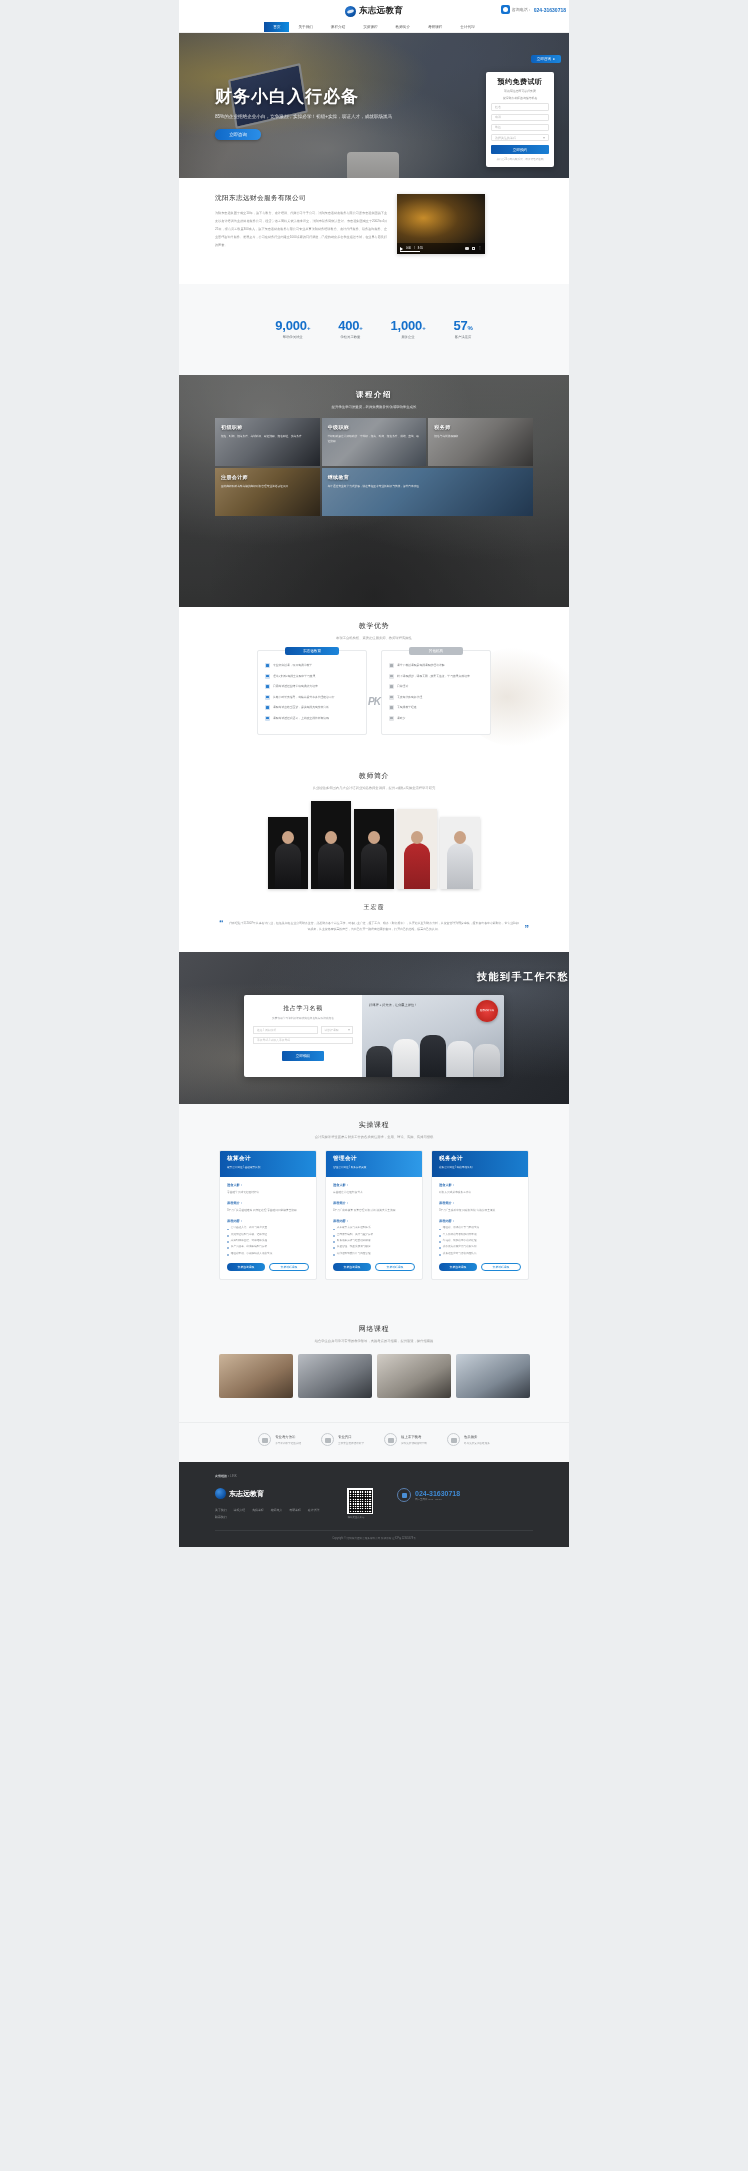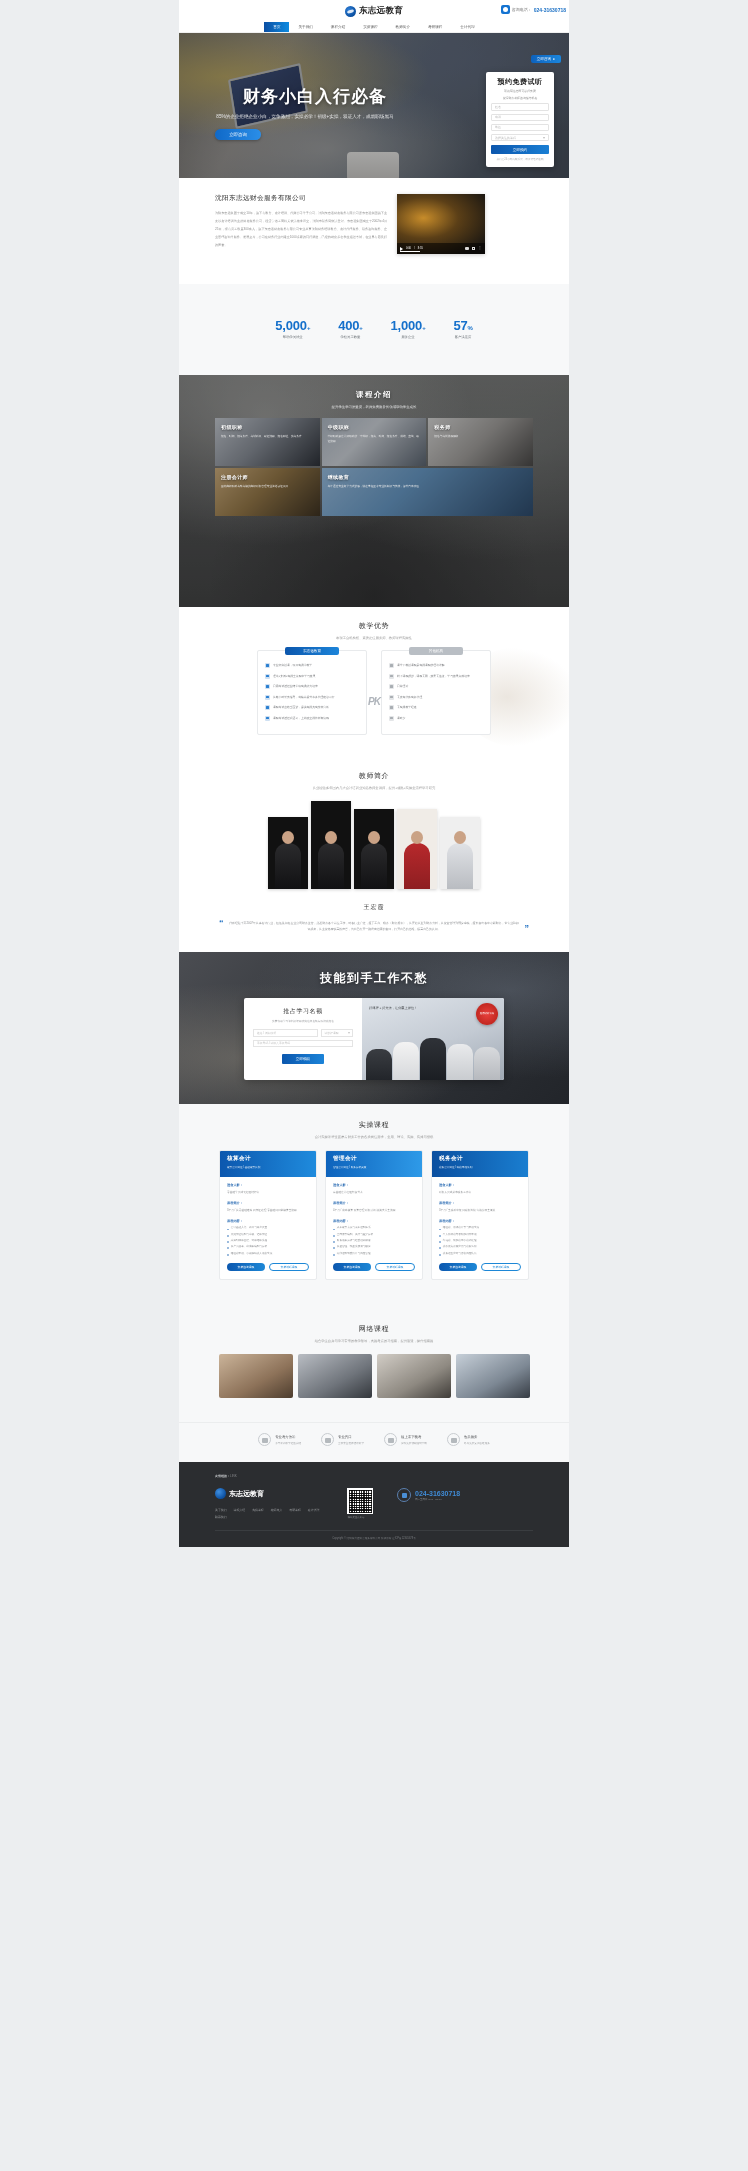--- a/index.html
+++ b/index.html
@@ -40,21 +40,21 @@
   .hero:before{content:"";position:absolute;inset:0;
      background:radial-gradient(ellipse at 12% 30%, rgba(226,192,70,.55) 0%, rgba(120,110,80,0) 42%),
                 radial-gradient(ellipse at 72% 18%, rgba(90,100,120,.7) 0%, rgba(40,46,56,0) 50%),
                 radial-gradient(ellipse at 38% 80%, rgba(200,196,188,.5) 0%, rgba(120,118,112,0) 45%);}
   .hero:after{content:"";position:absolute;inset:0;background:rgba(22,26,32,.32);}
   .hero-laptop{position:absolute;left:52px;top:38px;width:74px;height:50px;
      background:linear-gradient(160deg,#2a3f72,#16234a);transform:rotate(-9deg) skewY(-4deg);
      border:2px solid #b9bcc2;border-radius:2px;opacity:.9;}
   .hero-cup{position:absolute;left:168px;bottom:-14px;width:52px;height:40px;border-radius:4px 4px 16px 16px;
      background:linear-gradient(180deg,#e9e7e2,#bdbab4);}
-  .hero-content{position:absolute;left:36px;top:52px;z-index:4;width:200px;text-align:center;}
+  .hero-content{position:absolute;left:36px;top:52px;z-index:4;width:200px;}
   .hero-title{font-size:17px;font-weight:bold;color:#fff;letter-spacing:1px;
      text-shadow:0 1px 4px rgba(0,0,0,.55);font-family:"Liberation Serif","DejaVu Serif",serif;}
   .hero-sub{font-size:4.6px;color:#e8e9ea;line-height:1.85;margin-top:5px;width:180px;}
   .hero-btn{margin-top:8px;width:46px;height:11px;border-radius:6px;
      background:linear-gradient(90deg,#1069c8,#2a8ee8);color:#fff;font-size:4.4px;
      display:flex;align-items:center;justify-content:center;box-shadow:0 1px 3px rgba(0,0,0,.3);}
 
   
   .hero-form{position:absolute;right:15px;top:39px;width:68px;z-index:5;
      background:#fff;border-radius:2px;box-shadow:0 2px 7px rgba(0,0,0,.28);padding:5px 5px 6px;}
@@ -169,21 +169,21 @@
   .qm{font-size:9px;color:#1e6fc2;font-weight:bold;line-height:.8;flex:0 0 auto;}
   .qm.r{align-self:flex-end;}
   .quote-tx{font-size:2.9px;color:#8b8d90;line-height:2.1;text-align:center;flex:1;}
 
   
   .cta{height:152px;position:relative;overflow:hidden;
      background:linear-gradient(135deg,#4b4d52 0%,#33363b 45%,#22252a 100%);}
   .cta:before{content:"";position:absolute;inset:0;
      background:radial-gradient(ellipse at 18% 70%,rgba(180,170,150,.35) 0,rgba(40,40,40,0) 50%),
                 radial-gradient(ellipse at 85% 25%,rgba(120,130,145,.4) 0,rgba(30,32,36,0) 55%);}
-  .cta-title{position:relative;z-index:3;text-align:center;padding-top:18px;font-size:12px;color:#fff;
+  .cta-title{position:relative;z-index:3;text-align:right;padding-top:18px;font-size:10px;color:#fff;
      font-weight:bold;letter-spacing:1.5px;text-shadow:0 1px 4px rgba(0,0,0,.5);}
   .cta-card{position:relative;z-index:3;width:260px;margin:11px auto 0;background:#fff;border-radius:2px;
      display:flex;box-shadow:0 2px 8px rgba(0,0,0,.3);min-height:82px;}
   .cta-left{width:118px;padding:9px 9px 10px;}
   .cta-h{font-size:6px;color:#2c2c2c;text-align:center;letter-spacing:.6px;}
   .cta-line{font-size:2.7px;color:#a0a2a5;text-align:center;margin-top:3px;}
   .cta-f{display:flex;gap:3px;margin-top:6px;}
   .cta-in{height:7.5px;border:1px solid #e4e4e4;flex:1;font-size:2.8px;color:#bdbdbd;
      display:flex;align-items:center;padding:0 3px;}
   .cta-sel{height:7.5px;border:1px solid #e4e4e4;width:32px;font-size:2.8px;color:#bdbdbd;
@@ -353,21 +353,21 @@
             <div class="video-prog"></div>
           </div>
         </div>
       </div>
     </div>
   </div>
 
   <div class="stats">
     <div class="stats-row">
       <div class="stat">
-        <div class="stat-num"><span>5,000</span><span class="suf">+</span></div>
+        <div class="stat-num"><span>9,000</span><span class="suf">+</span></div>
         <div class="stat-lbl">帮助学员就业</div>
       </div>
       <div class="stat">
         <div class="stat-num"><span>400</span><span class="suf">+</span></div>
         <div class="stat-lbl">学校员工数量</div>
       </div>
       <div class="stat">
         <div class="stat-num"><span>1,000</span><span class="suf">+</span></div>
         <div class="stat-lbl">服务企业</div>
       </div>

